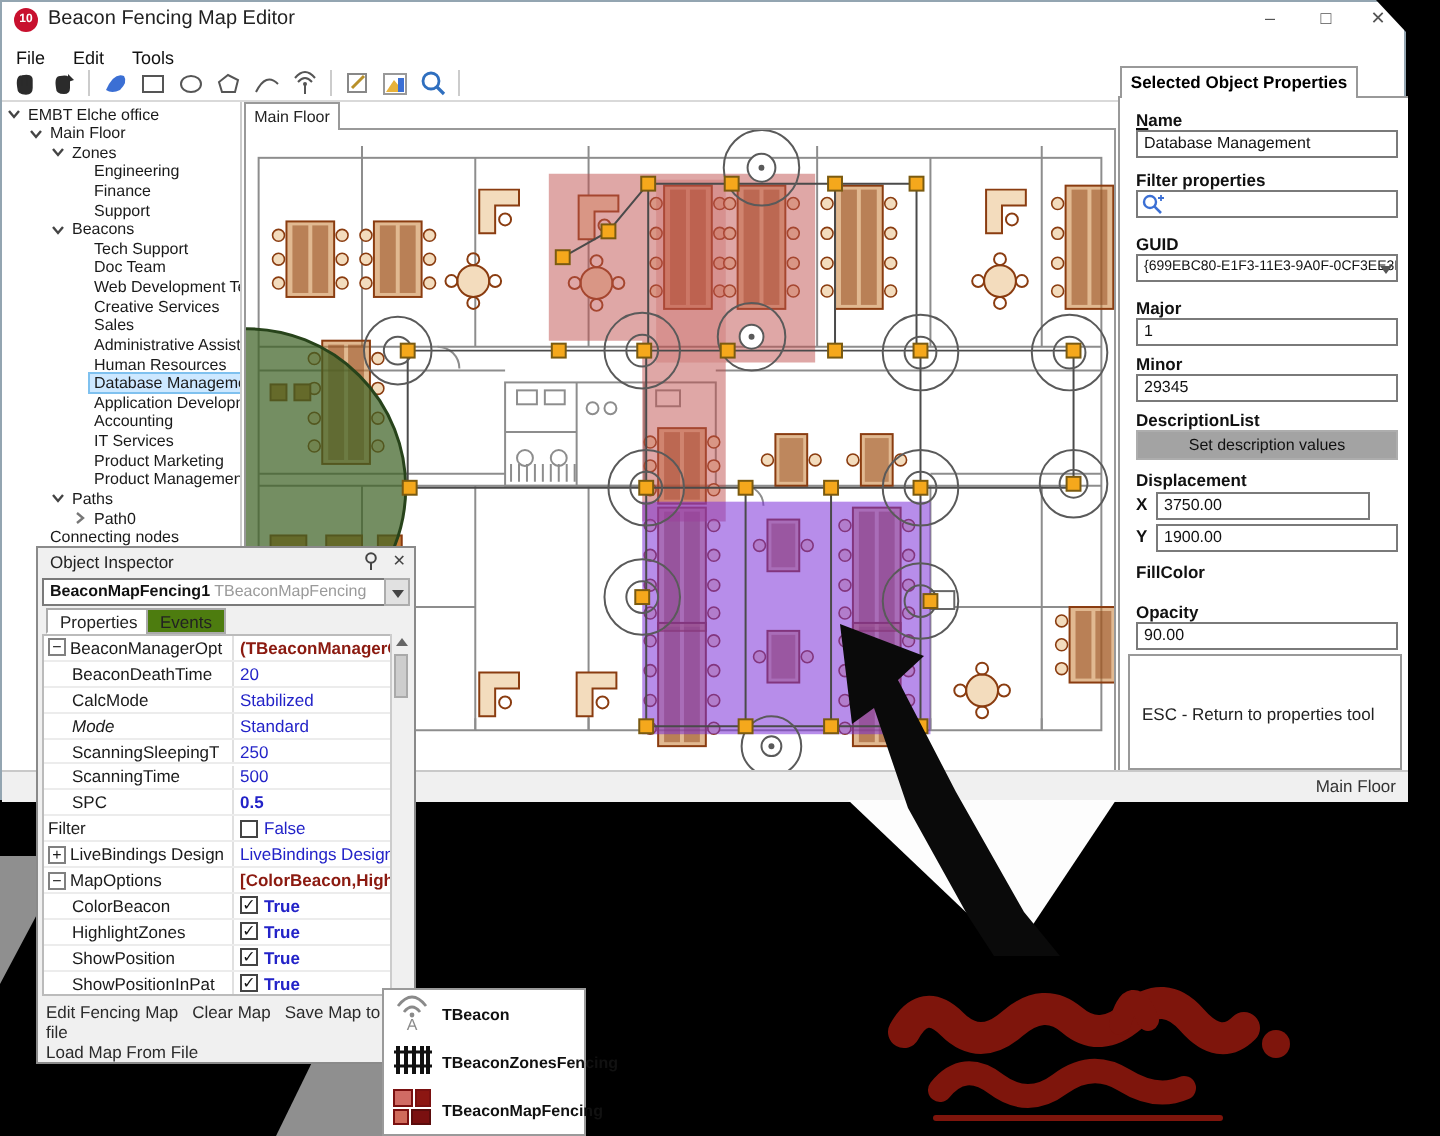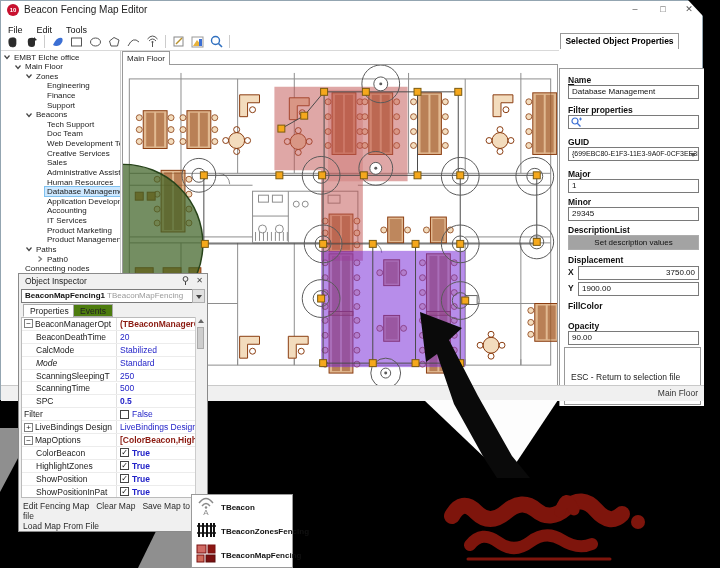--- a/index.html
+++ b/index.html
@@ -38,21 +38,21 @@
             border:1px solid #999; border-bottom:none; font-size:8px; text-align:center;
             line-height:13px; color:#222; z-index:3; }
   #mapbox { position:absolute; left:121px; top:63px; width:436px; height:322px; background:#fff;
             border:1px solid #999; z-index:2; }
 
   
   #proptab { position:absolute; left:559px; top:32px; width:119px; height:16px; background:#fff;
              border:1px solid #999; border-bottom:none; font-size:8.5px; font-weight:bold;
              text-align:center; line-height:15px; z-index:3; }
   #proppanel { position:absolute; left:558px; top:47px; width:145px; height:338px; background:#fff;
-               border-left:1px solid #999; border-top:1px solid #999; z-index:2;margin-top:20px; }
+               border-left:1px solid #999; border-top:1px solid #999; z-index:2; }
   .plabel { position:absolute; left:8px; font-size:8.5px; font-weight:bold; color:#111; white-space:nowrap; }
   .acc::first-letter { text-decoration:underline; }
   .tb { position:absolute; left:8px; width:131px; height:14px; border:1px solid #7a7a7a; background:#fff;
         font-size:8px; line-height:12px; padding:0 3px; white-space:nowrap; overflow:hidden; color:#111; }
   .btn { position:absolute; left:8px; width:131px; height:15px; background:#a3a3a3; border:1px solid #adadad;
          font-size:8px; text-align:center; line-height:13px; color:#111; }
   .ddarrow { position:absolute; right:2px; top:5px; width:0; height:0; border-left:3px solid transparent;
              border-right:3px solid transparent; border-top:4px solid #555; }
   #escbox { position:absolute; left:4px; top:278px; width:137px; height:58px; border:1px solid #999;
             background:#fff; font-size:8.5px; color:#222; padding:24px 6px 0 6px; }
@@ -539,31 +539,31 @@
       <div class="tb" style="top:110px;">1</div>
 
       <div class="plabel" style="top:128px;">Minor</div>
       <div class="tb" style="top:138px;">29345</div>
 
       <div class="plabel" style="top:156px;">DescriptionList</div>
       <div class="btn" style="top:166px;">Set description values</div>
 
       <div class="plabel" style="top:186px;">Displacement</div>
       <div class="plabel" style="top:198px; font-weight:bold;">X</div>
-      <div class="tb" style="top:197px; left:18px; width:121px;text-align:right;">3750.00</div>
+      <div class="tb" style="top:197px; left:18px; width:107px;">3750.00</div>
       <div class="plabel" style="top:214px; font-weight:bold;">Y</div>
       <div class="tb" style="top:213px; left:18px; width:121px;">1900.00</div>
 
       <div class="plabel" style="top:232px;">FillColor</div>
 
       <div class="plabel" style="top:252px;">Opacity</div>
       <div class="tb" style="top:262px;">90.00</div>
 
       <div id="escbox">
-        <span>ESC - Return to selection file</span>
+        <span>ESC - Return to properties tool</span>
       </div>
     </div>
 
     <div id="statusbar">
       <span id="statusfloor">Main Floor</span>
     </div>
   </div>
 
   <svg id="decor-back">
     <polygon points="688,0 703,0 703,16" fill="#000"></polygon>

